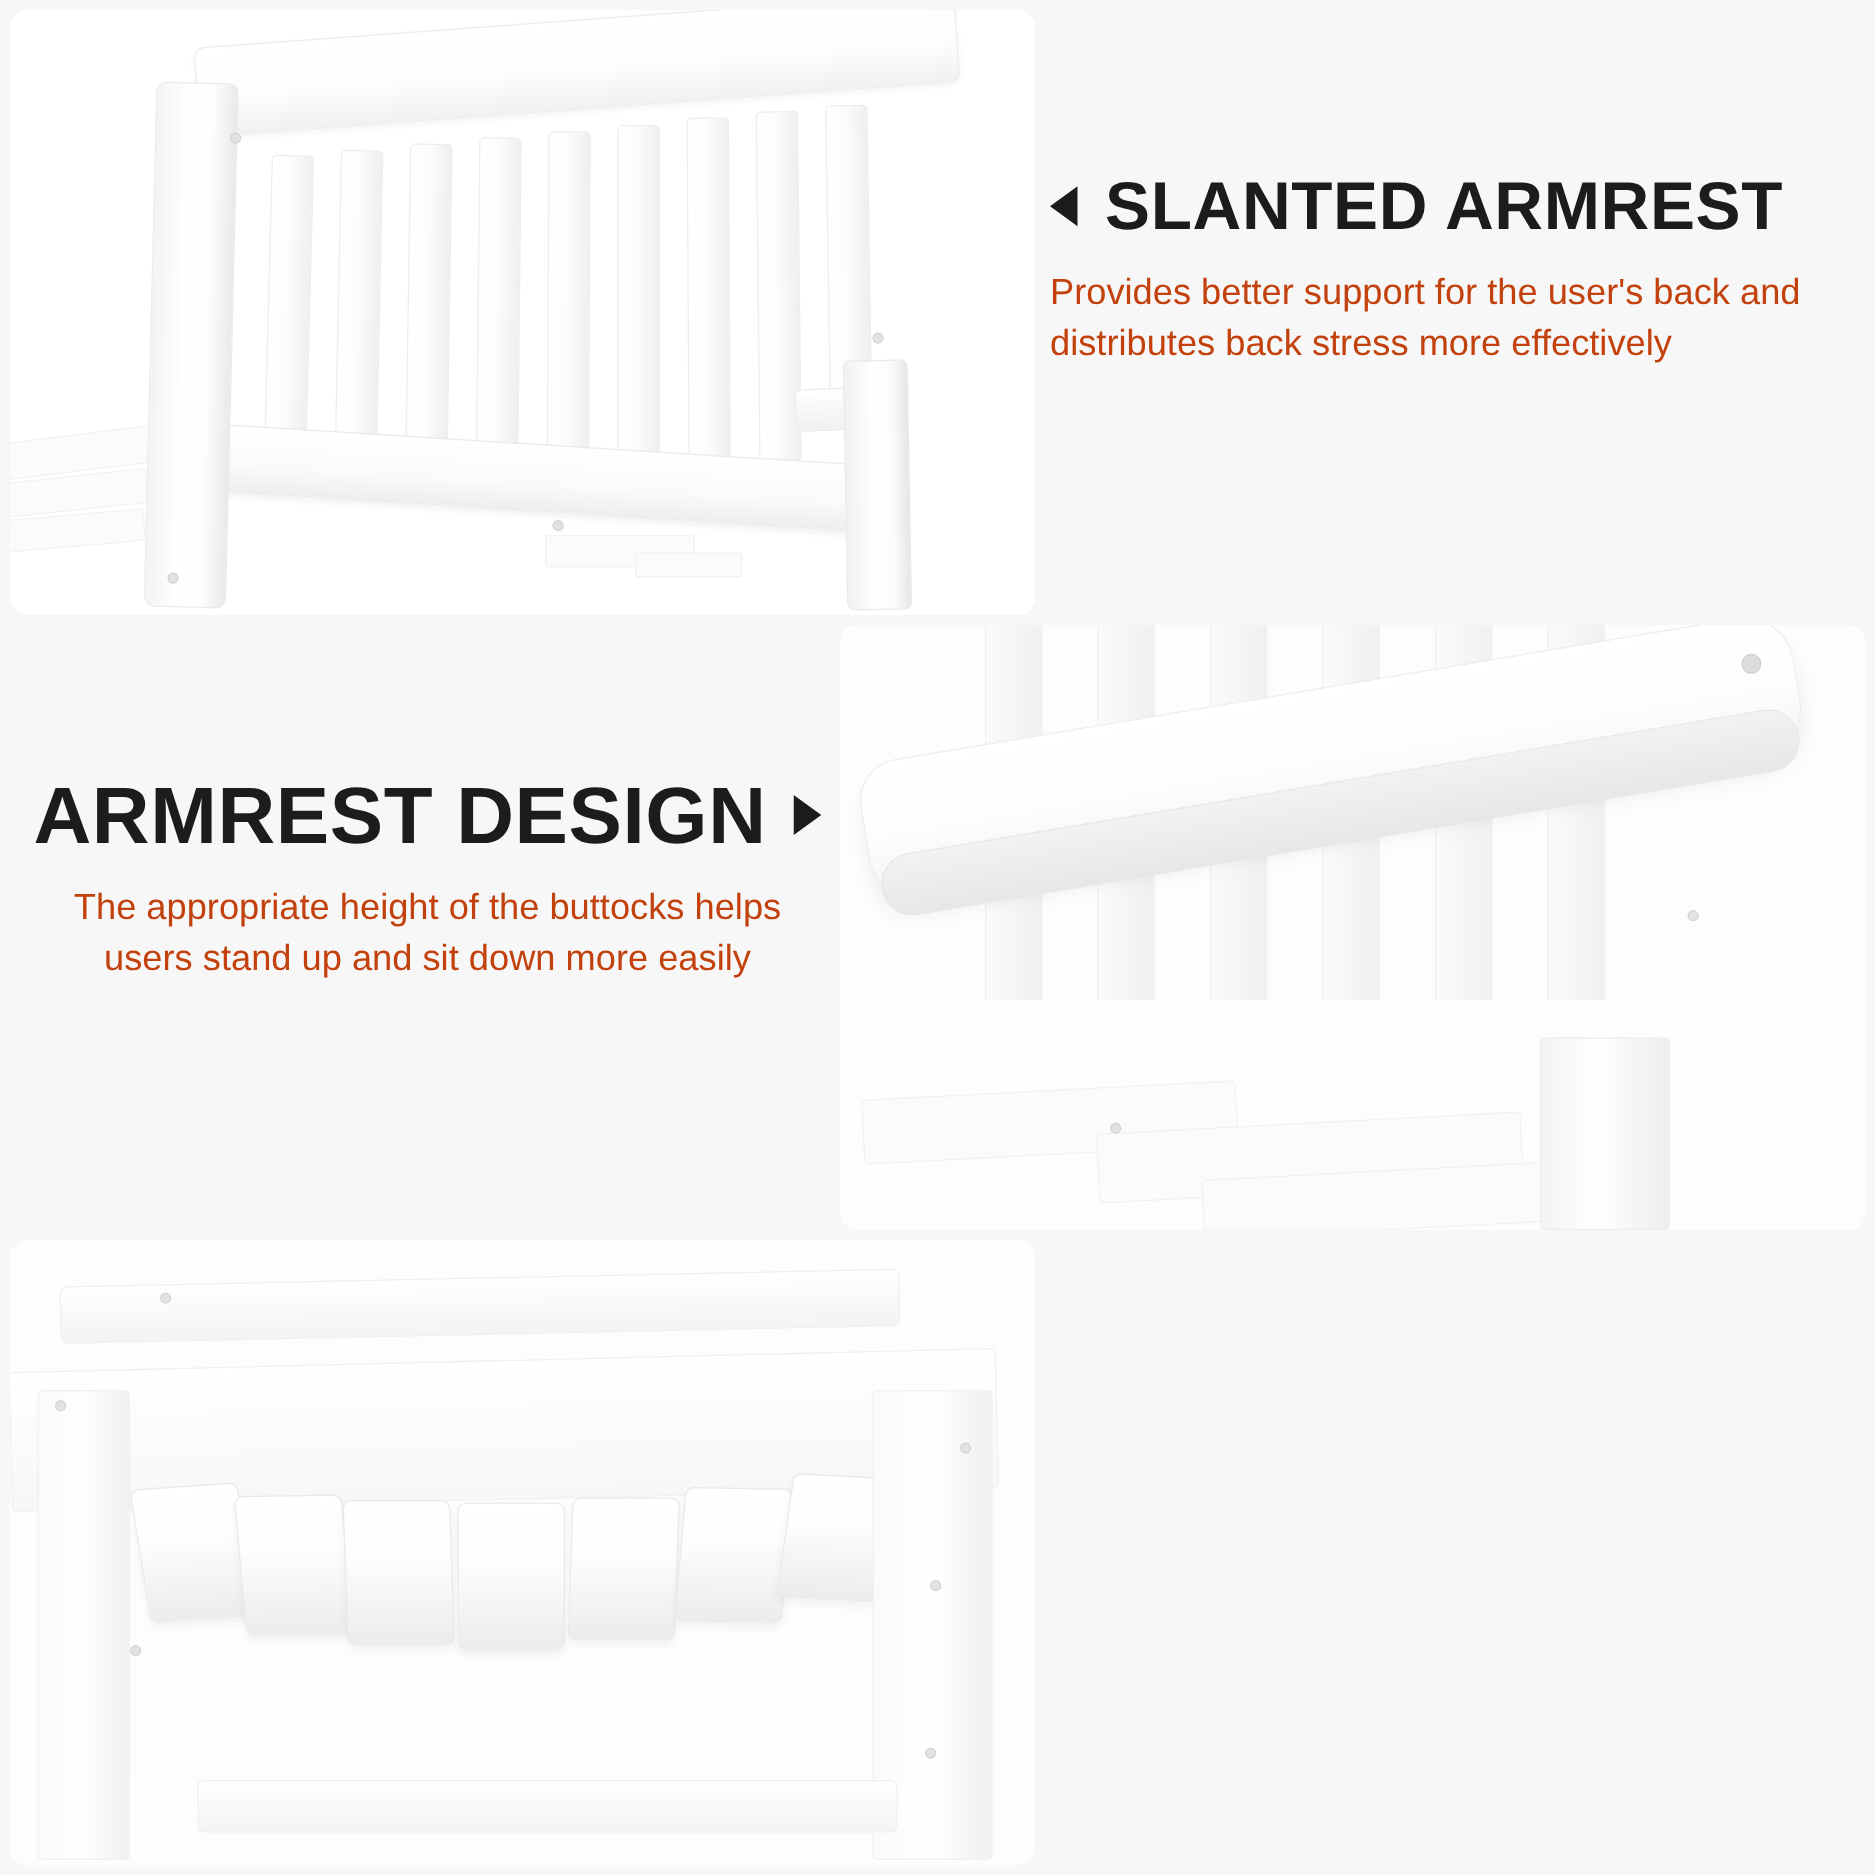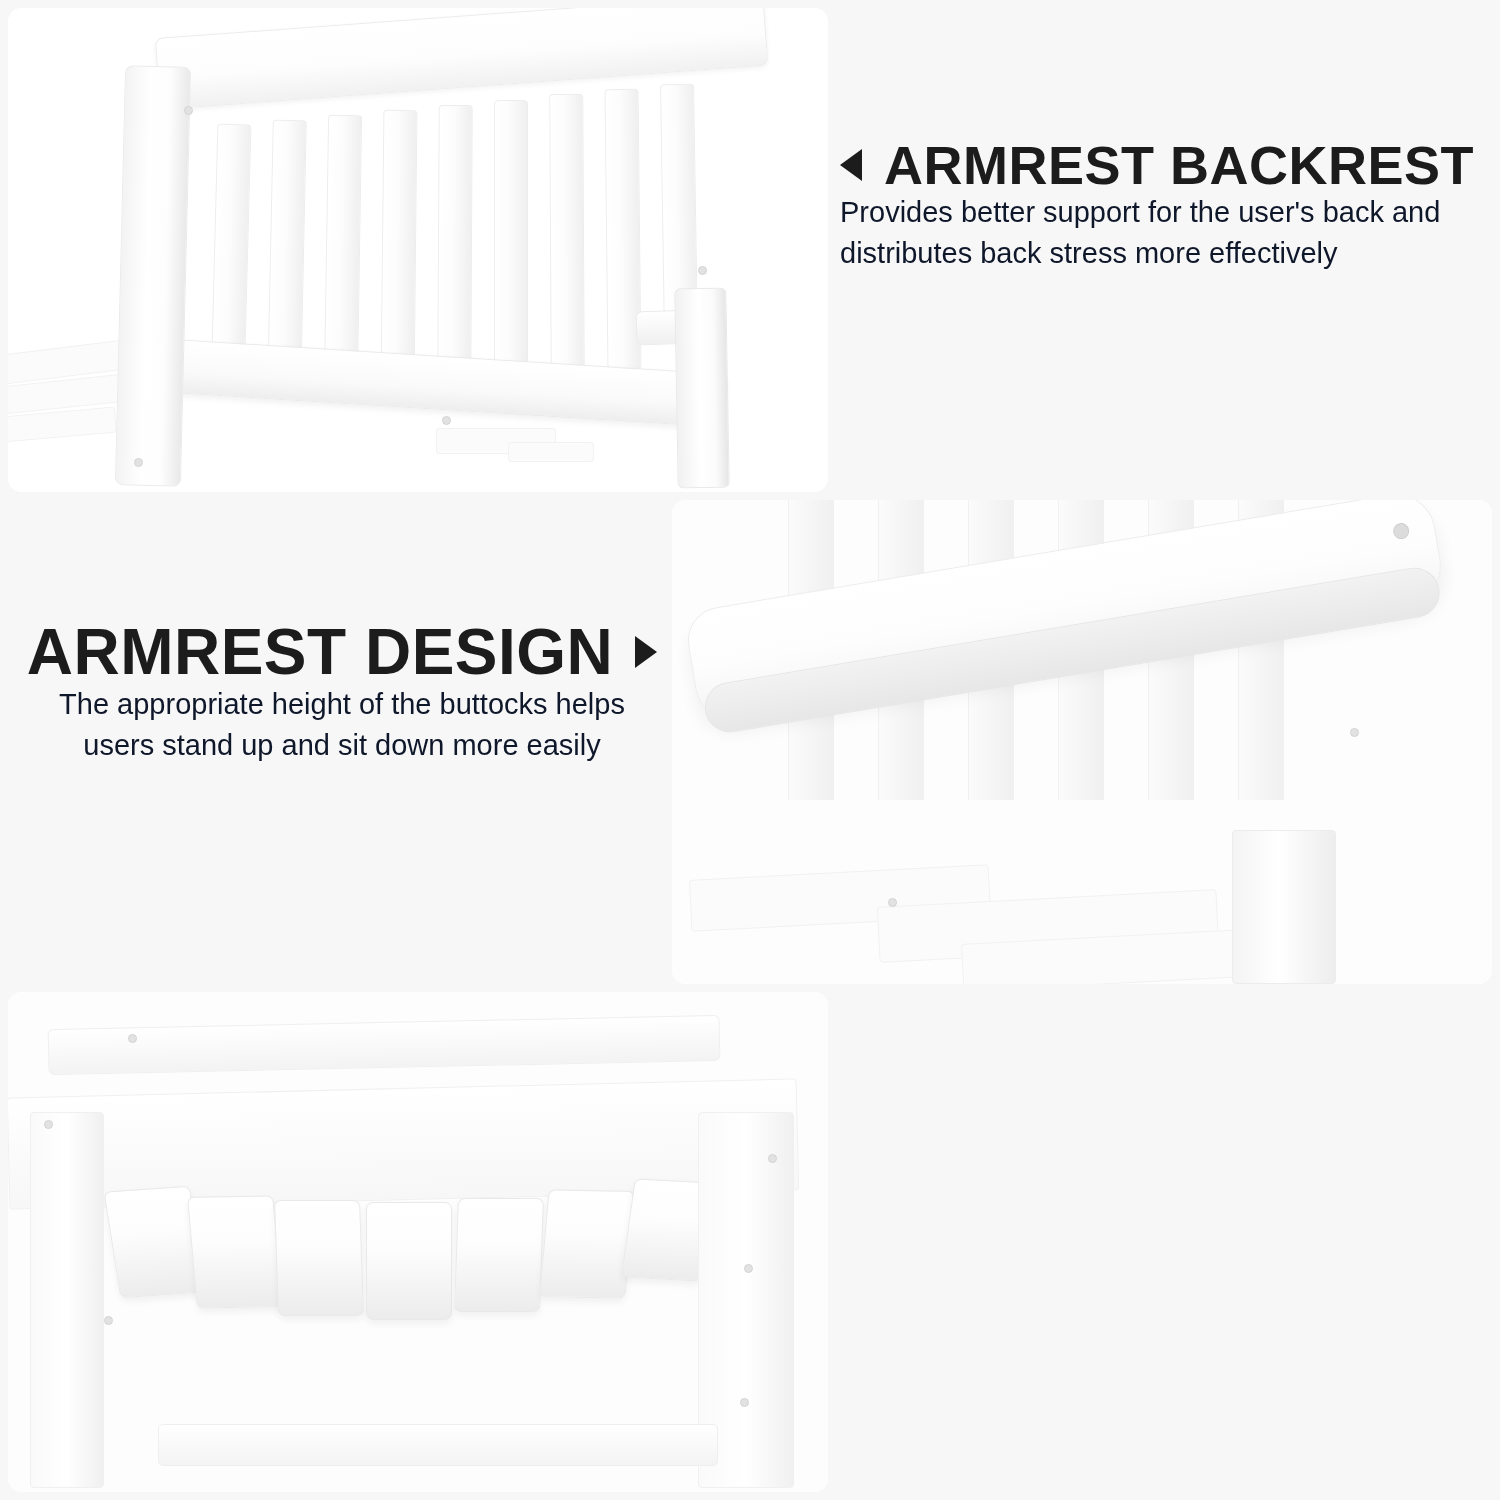--- a/index.html
+++ b/index.html
@@ -271,21 +271,22 @@
     border-top: 16px solid transparent;
     border-bottom: 16px solid transparent;
     border-right: 22px solid #1c1c1c;
   }
   .tri.right {
     border-top: 16px solid transparent;
     border-bottom: 16px solid transparent;
     border-left: 22px solid #1c1c1c;
   }
   .callout .desc {
-    color: #0f172a;
+    margin-top: 22px;
+    color: #c2410c;
     font-size: 29px;
     line-height: 1.42;
     font-weight: 400;
     max-width: 640px;
   }
 
   #callout-backrest { left: 840px; top: 138px; }
   #callout-armrest  { left: 22px;  top: 620px; width: 640px; text-align: center; }
   #callout-armrest .head { justify-content: center; font-size: 64px; }
   #callout-armrest .desc { margin-left: auto; margin-right: auto; }
@@ -325,21 +326,21 @@
       <div class="screw" style="left:176px; top:98px;"></div>
       <div class="screw" style="left:126px; top:450px;"></div>
       <div class="screw" style="left:690px; top:258px;"></div>
       <div class="screw" style="left:434px; top:408px;"></div>
     </div>
   </div>
 
   <div class="callout" id="callout-backrest">
     <div class="head">
       <span class="tri left"></span>
-      <span>ARMREST BACKREST</span>
+      <span>SLANTED ARMREST</span>
     </div>
     <div class="desc">Provides better support for the user's back and distributes back stress more effectively</div>
   </div>
 
   <div class="panel" id="panel-armrest">
     <div class="armrest-scene">
 
       <div class="ar-backslat" style="left:116px;"></div>
       <div class="ar-backslat" style="left:206px;"></div>
       <div class="ar-backslat" style="left:296px;"></div>

